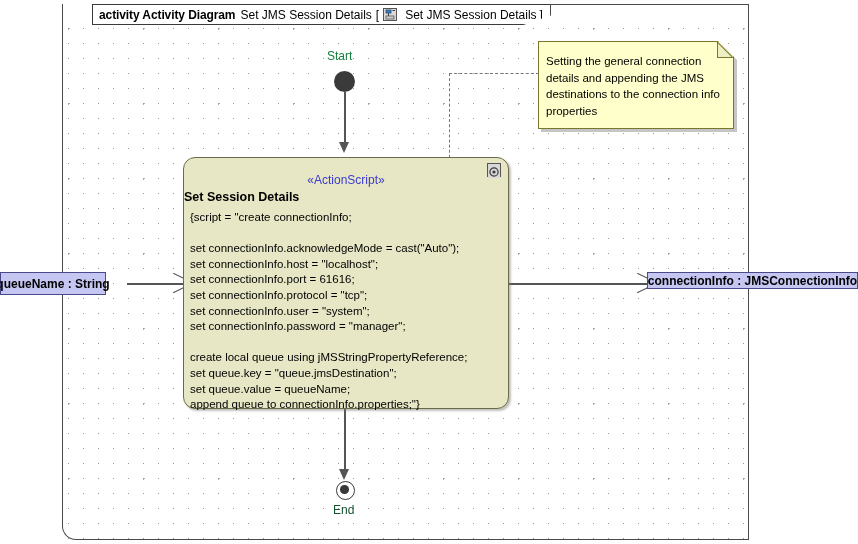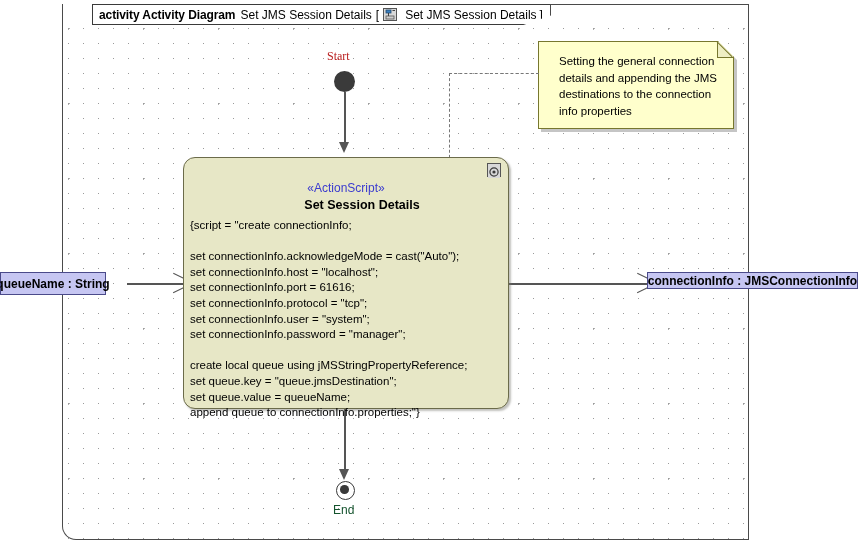--- a/index.html
+++ b/index.html
@@ -107,23 +107,22 @@
     position: relative;
     vertical-align: middle;
   }
 
   
   .start-label {
     position: absolute;
     left: 327px;
     top: 49px;
     font-size: 12px;
-    color: #b91c1c;
+    color: #15803d;
     white-space: nowrap;
-    font-family: Liberation Serif, serif;
   }
   .start-node {
     position: absolute;
     left: 334px;
     top: 71px;
     width: 21px;
     height: 21px;
     border-radius: 50%;
     background: #3a3a3a;
   }
@@ -167,30 +166,28 @@
     box-sizing: border-box;
     background: #E7E7C6;
     border: 1.4px solid #6b6b4a;
     border-radius: 12px;
     box-shadow: 2px 2px 2px rgba(120,120,110,0.45);
   }
   .action-stereo {
     text-align: center;
     color: #3b3bcf;
     font-size: 12px;
-    margin-top: 23px;
+    margin-top: 15px;
     font-weight: normal;
   }
   .action-title {
-    text-align: center;
     font-size: 12.5px;
     font-weight: bold;
     color: #000;
     margin-top: 3px;
-    padding-left: 32px;
   }
   .action-body {
     margin-top: 6px;
     padding-left: 6px;
     font-size: 11.5px;
     color: #000;
     line-height: 15.6px;
     white-space: pre-wrap;
   }
   .action-icon {
@@ -242,21 +239,21 @@
   .note-fold::after {
     content: "";
     position: absolute;
     left: -1px; top: -1px;
     width: 22px; height: 1px;
     background: #77772e;
     transform: rotate(45deg);
     transform-origin: 0 0;
   }
   .note-text {
-    padding: 11px 8px 0 20px;
+    padding: 11px 8px 0 7px;
     font-size: 11.5px;
     line-height: 16.5px;
     color: #000;
     white-space: pre-line;
   }
 
   
   .pin {
     position: absolute;
     box-sizing: border-box;

